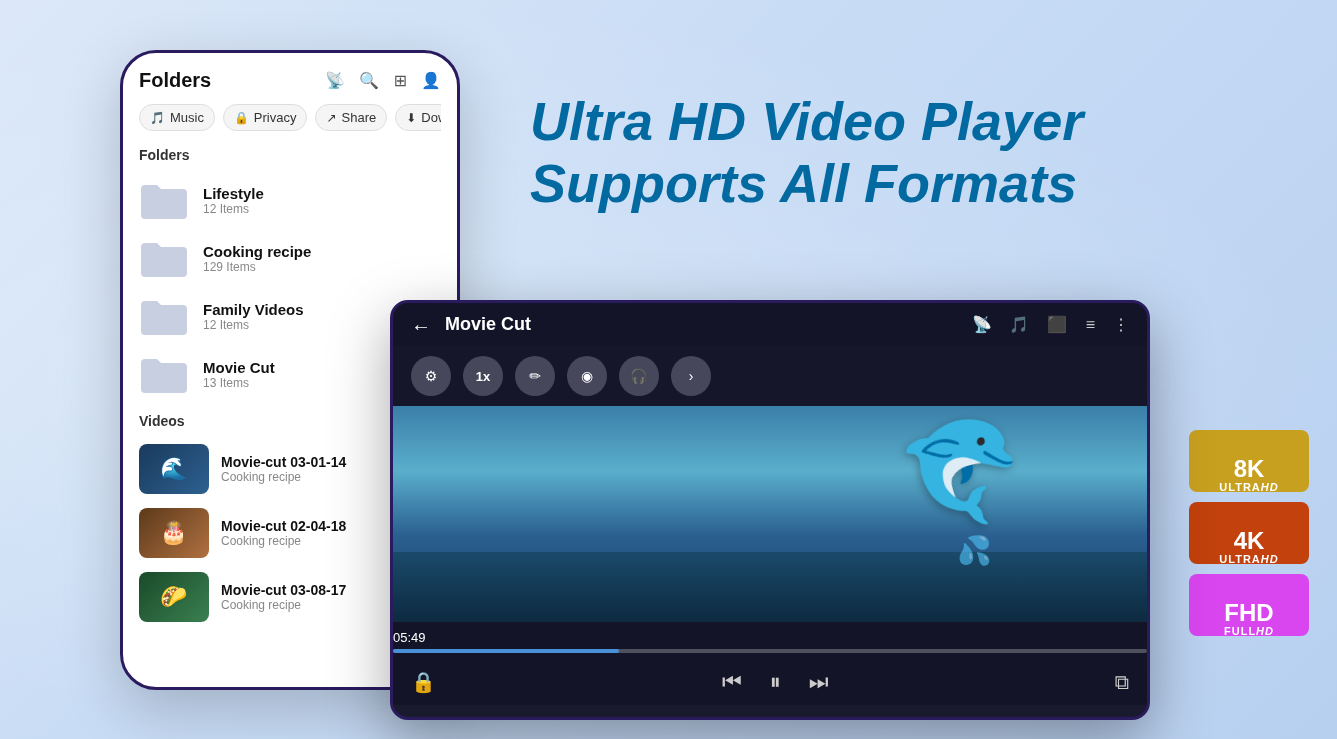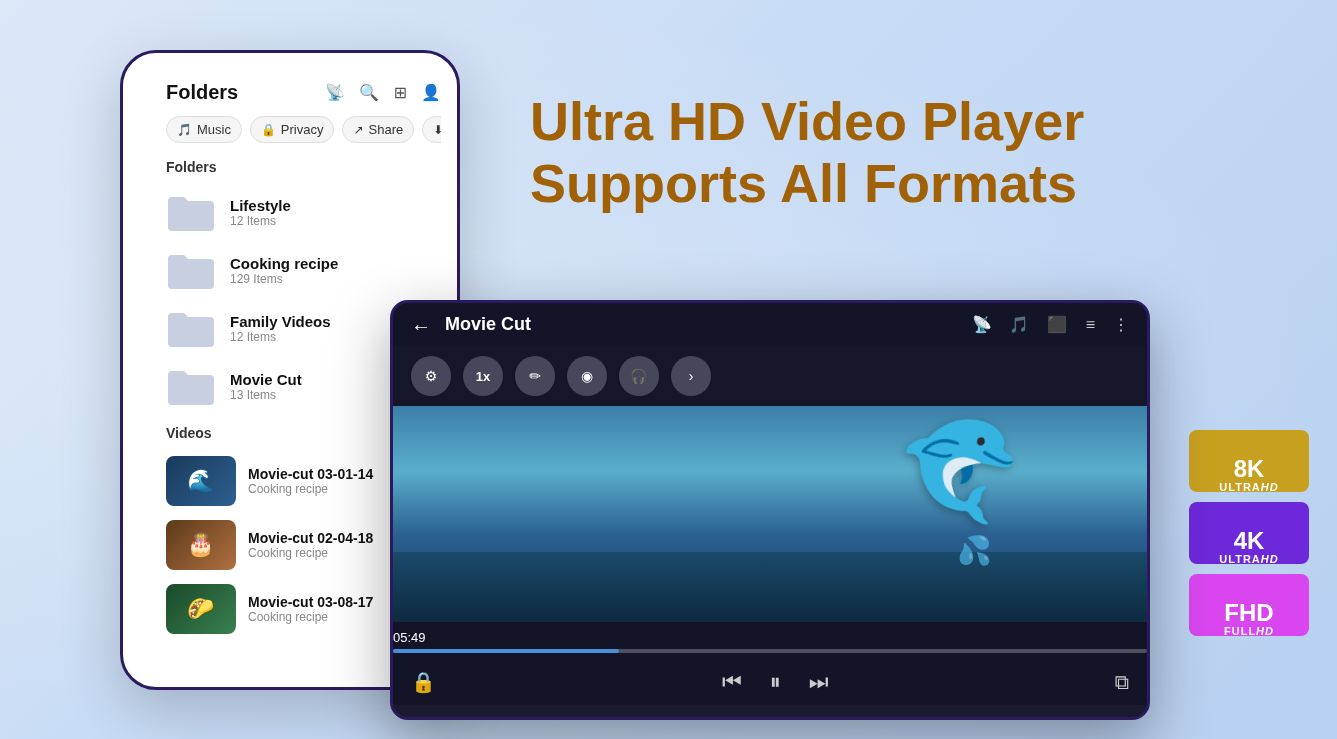--- a/index.html
+++ b/index.html
@@ -16,22 +16,23 @@
     
     .headline {
       position: absolute;
       top: 90px;
       left: 530px;
       width: 650px;
     }
     .headline h1 {
       font-size: 54px;
       font-weight: 900;
-      color: #a16207;
+      color: #0369a1;
       line-height: 1.15;
+      font-style: italic;
     }
 
     
     .badges {
       position: absolute;
       right: 28px;
       top: 430px;
       display: flex;
       flex-direction: column;
       gap: 10px;
@@ -40,21 +41,21 @@
       width: 120px;
       height: 62px;
       border-radius: 8px;
       display: flex;
       flex-direction: column;
       align-items: center;
       justify-content: center;
       color: #fff;
     }
     .badge.b8k  { background: #c8a020; }
-    .badge.b4k  { background: #6d28d9; }
+    .badge.b4k  { background: #c2410c; }
     .badge.bfhd { background: #d946ef; }
     .badge .res-num {
       font-size: 24px;
       font-weight: 700;
       line-height: 1;
       margin-top: 28px;
     }
     .badge .res-label {
       font-size: 11px;
       font-weight: 700;
@@ -69,24 +70,23 @@
       top: 50px;
       width: 340px;
       height: 640px;
       background: #fff;
       border-radius: 36px;
       border: 3px solid #2a1a5e;
       overflow: hidden;
       box-shadow: 0 20px 60px rgba(0,0,0,0.2);
     }
     .phone-inner {
-      padding: 28px 16px 0 16px;
+      padding: 16px 16px 0 16px;
       height: 100%;
       overflow: hidden;
-      margin-left: 27px;
     }
 
     
     .phone-header {
       display: flex;
       align-items: center;
       justify-content: space-between;
       margin-bottom: 12px;
     }
     .phone-header .title {

